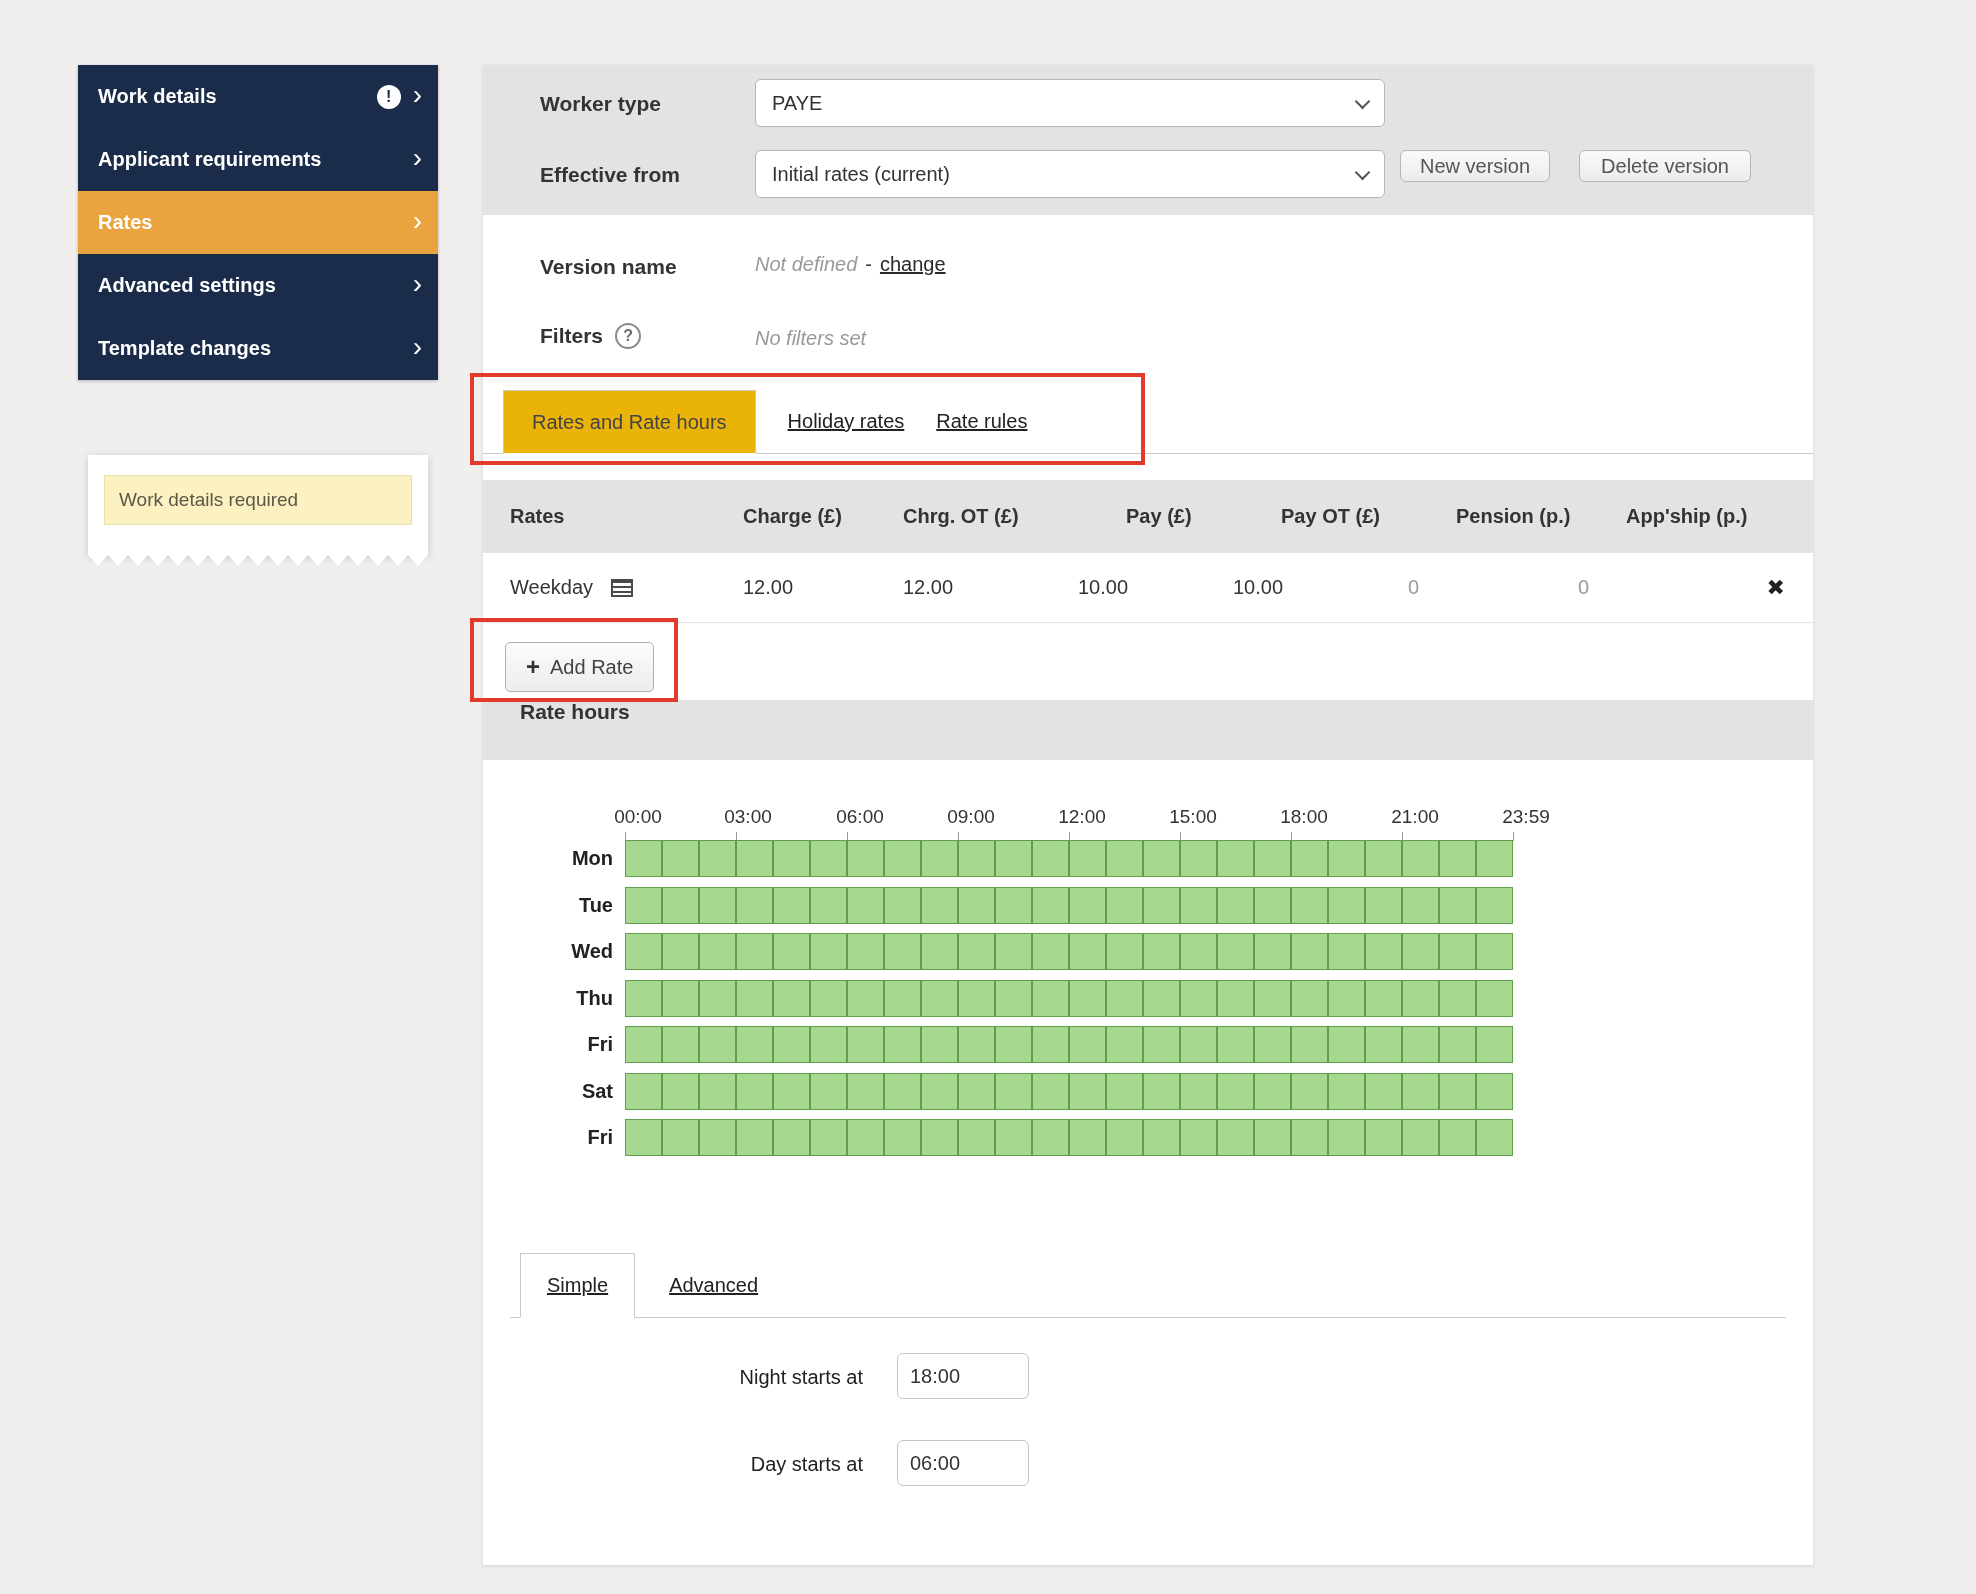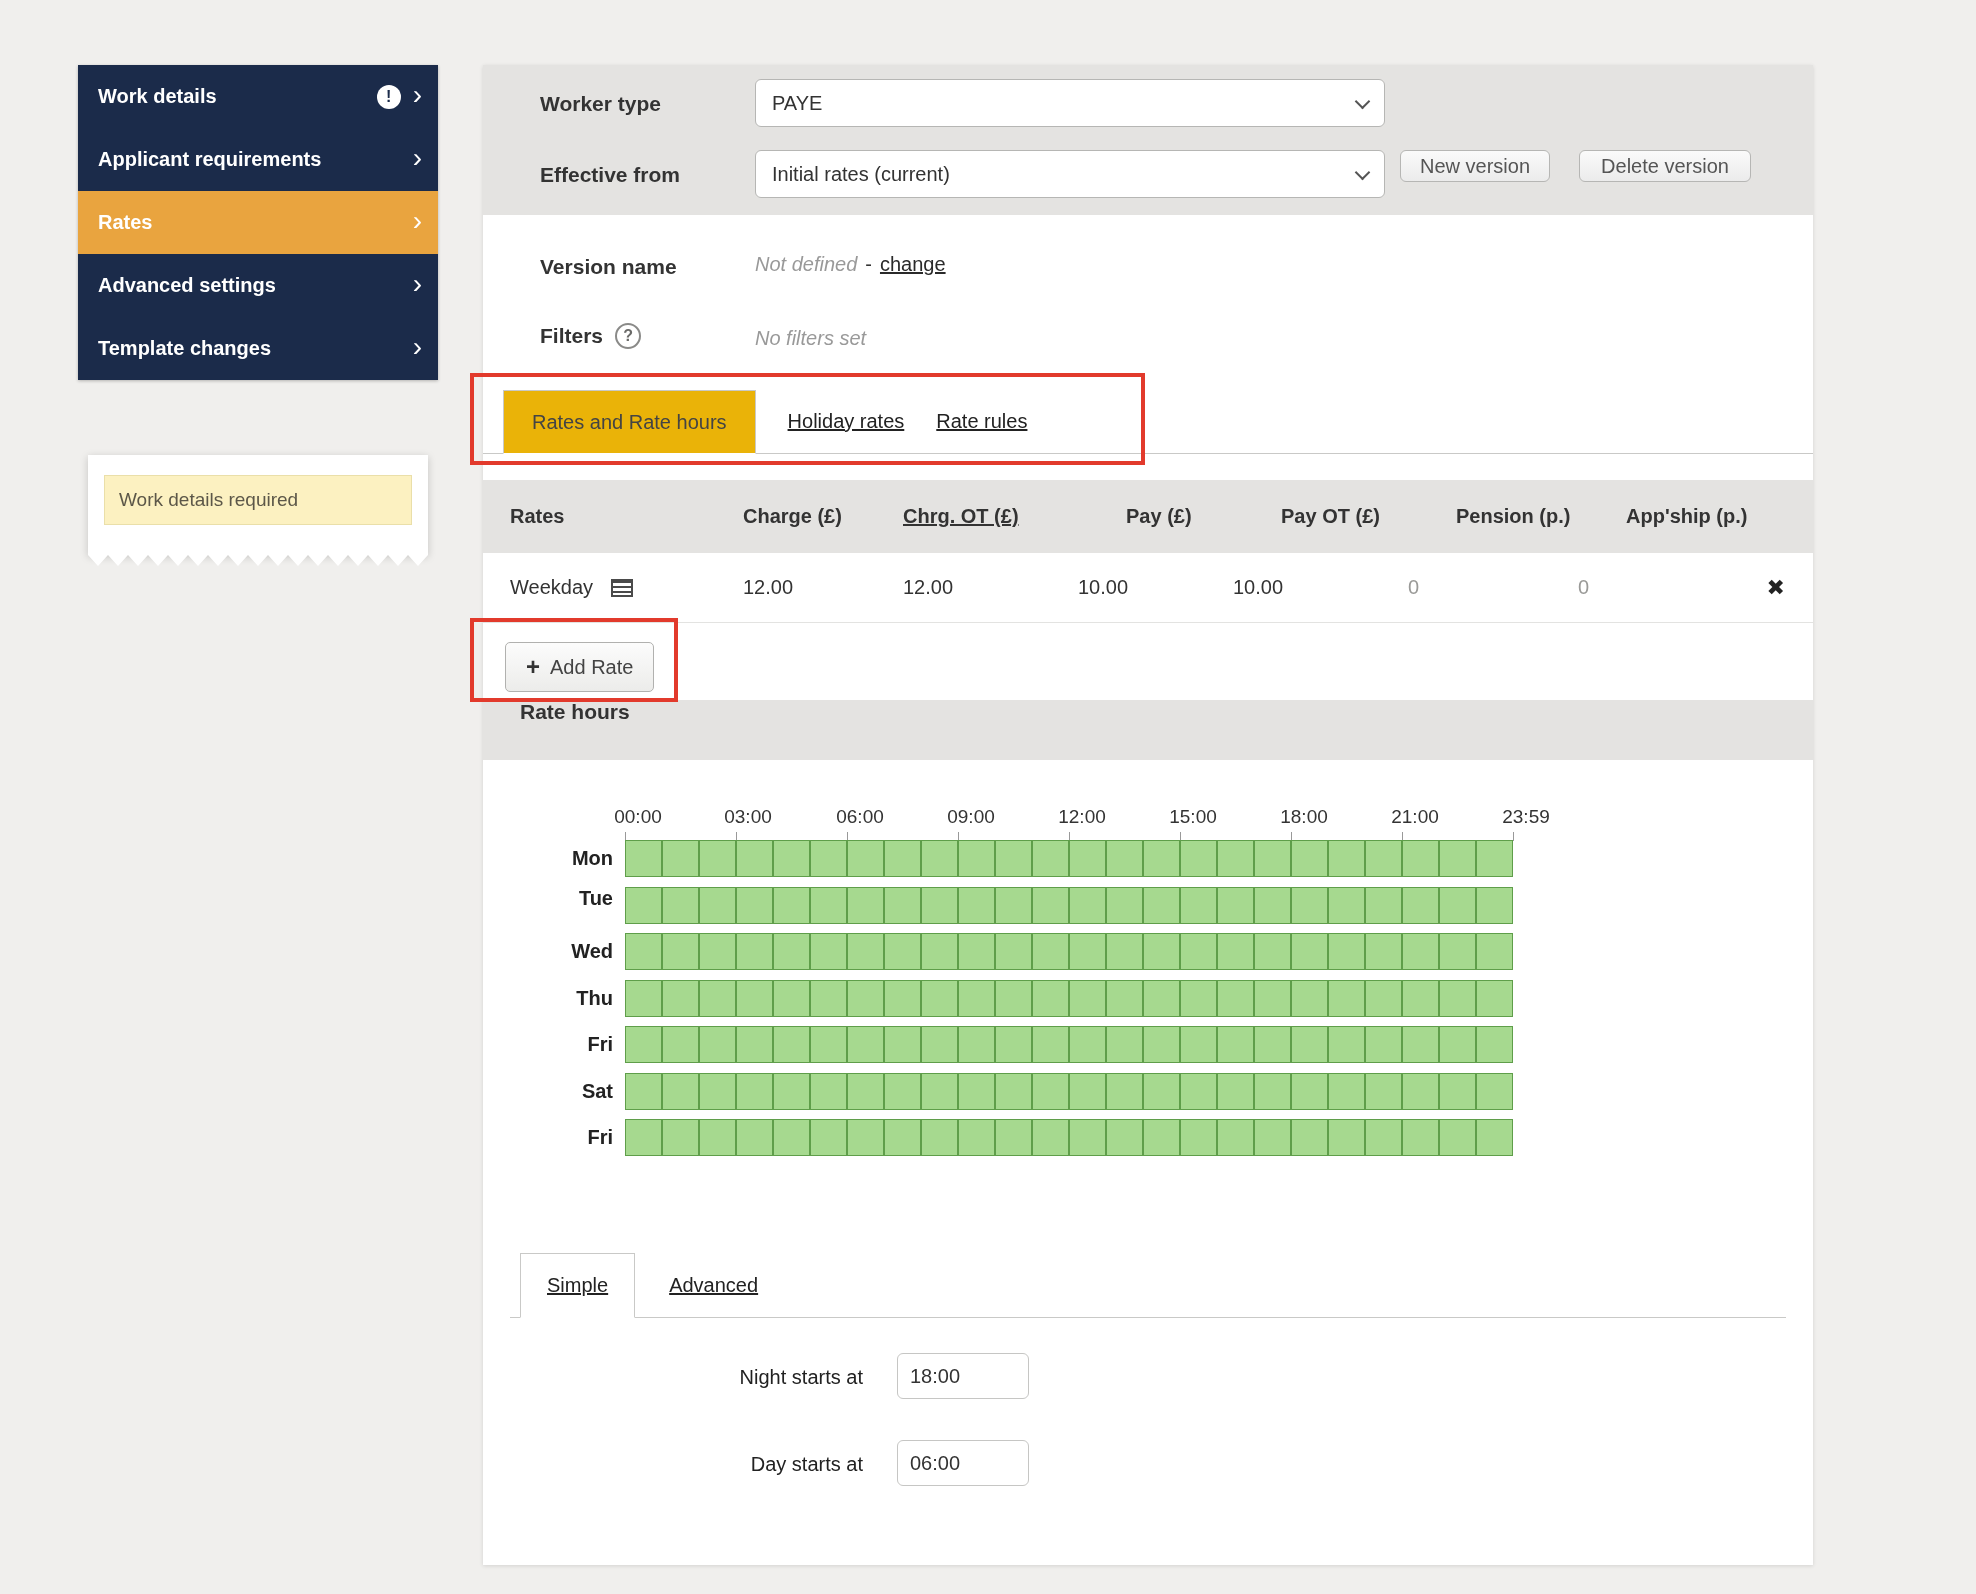--- a/index.html
+++ b/index.html
@@ -152,21 +152,21 @@
 
     <div class="rtabs">
         <div class="rtab-active">Rates and Rate hours</div>
         <div class="rtab-link">Holiday rates</div>
         <div class="rtab-link">Rate rules</div>
       </div>
 
     <div class="rates-head">
         <div class="tcell" style="width: 233px;">Rates</div>
         <div class="tcell" style="width: 160px;">Charge (£)</div>
-        <div class="tcell" style="width: 175px; text-decoration: underline;">Chrg. OT (£)</div>
+        <div class="tcell" style="width: 175px;">Chrg. OT (£)</div>
         <div class="tcell" style="width: 155px; margin-left: 48px;">Pay (£)</div>
         <div class="tcell" style="width: 175px;">Pay OT (£)</div>
         <div class="tcell" style="width: 170px;">Pension (p.)</div>
         <div class="tcell" style="width: 175px;">App'ship (p.)</div>
       </div>
     <div class="rates-body">
         <div class="rates-row">
           <div class="tcell name-cell" style="width: 233px;">
             <div>Weekday</div>
             <div class="grid-icon"></div>
@@ -228,21 +228,21 @@
           <div class="hour-cell"></div>
           <div class="hour-cell"></div>
           <div class="hour-cell"></div>
           <div class="hour-cell"></div>
           <div class="hour-cell"></div>
           <div class="hour-cell"></div>
           <div class="hour-cell"></div>
           <div class="hour-cell"></div>
           <div class="hour-cell"></div>
         </div>
-        <div class="day-label" style="top: 110px;">Tue</div>
+        <div class="day-label" style="top: 117px;">Tue</div>
         <div class="day-row" style="top: 117px;">
           <div class="hour-cell"></div>
           <div class="hour-cell"></div>
           <div class="hour-cell"></div>
           <div class="hour-cell"></div>
           <div class="hour-cell"></div>
           <div class="hour-cell"></div>
           <div class="hour-cell"></div>
           <div class="hour-cell"></div>
           <div class="hour-cell"></div>

